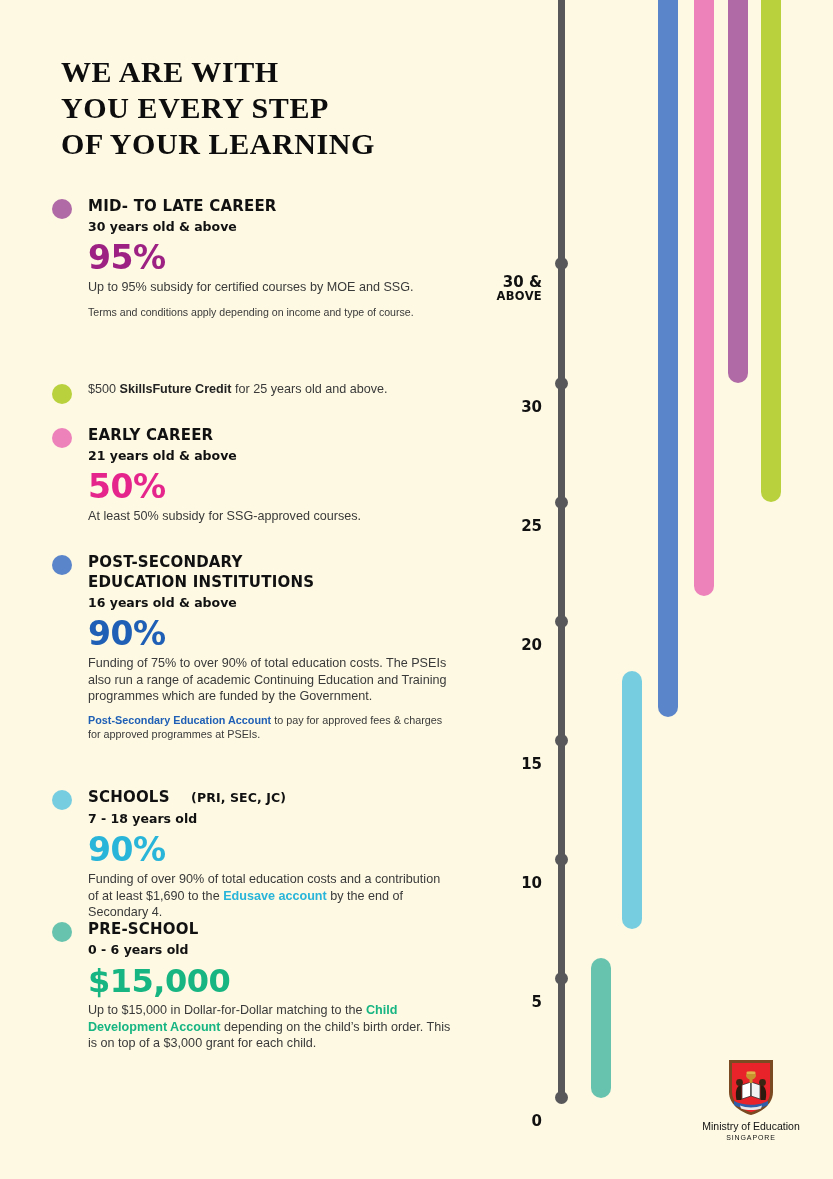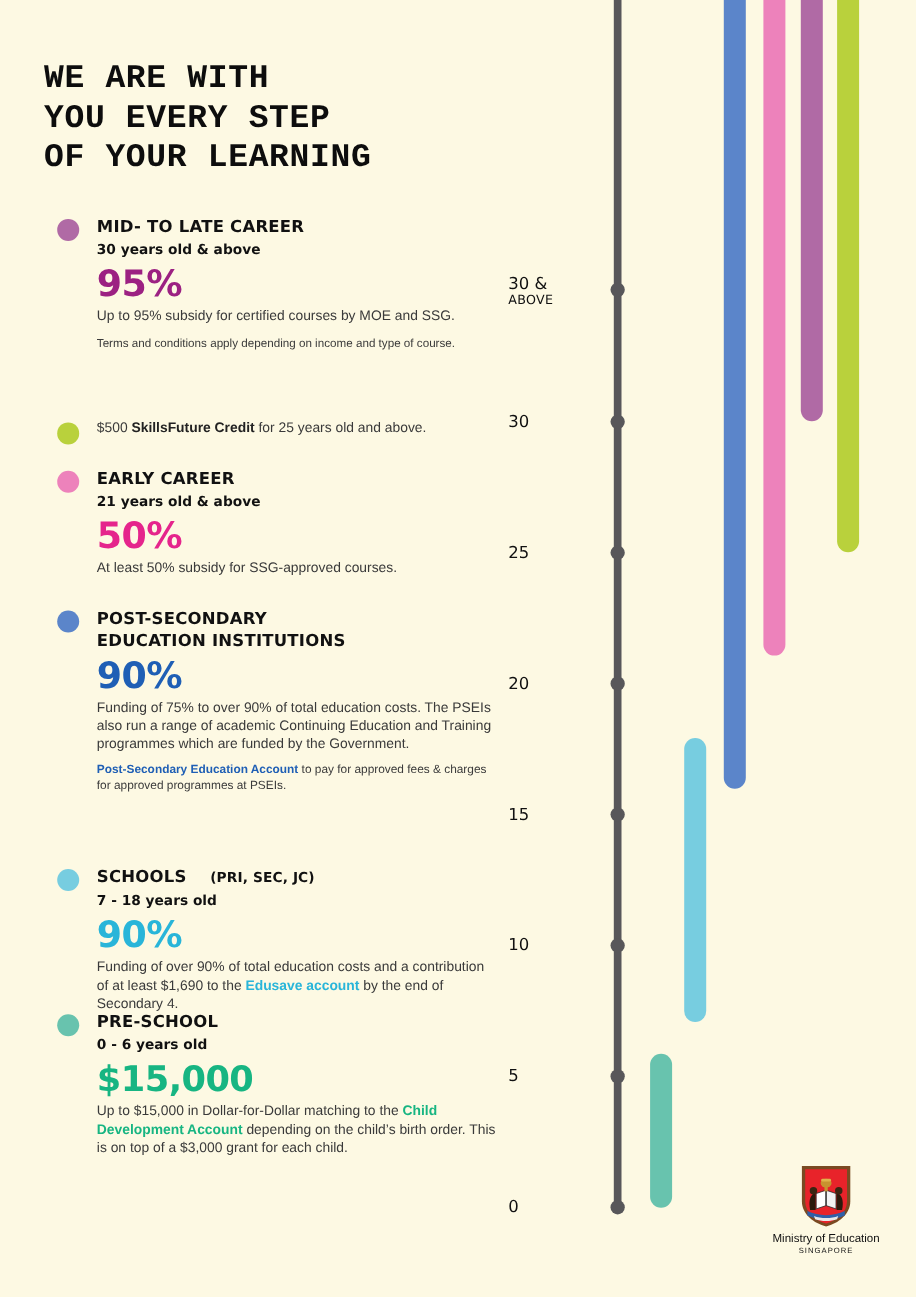--- a/index.html
+++ b/index.html
@@ -11,24 +11,24 @@
     position: relative;
     width: 833px;
     height: 1179px;
     background: #fdf9e3;
     overflow: hidden;
     font-family: "Liberation Sans", sans-serif;
   }
 
   .headline {
     position: absolute;
-    left: 40px;
+    left: 61px;
     top: 54px;
     width: 400px;
-    font-family: Liberation Mono, monospace;
+    font-family: Liberation Serif, serif;
     font-weight: 700;
     font-size: 30px;
     line-height: 36px;
     letter-spacing: 0.6px;
     color: #0d0d0d;
     text-transform: uppercase;
   }
   .headline div { white-space: nowrap; }
 
   .section {
@@ -115,27 +115,29 @@
   .tick-dot {
     position: absolute;
     width: 13px;
     height: 13px;
     border-radius: 50%;
     background: #58575a;
     left: 555px;
   }
   .tick-label {
     position: absolute;
+    text-align: right;
     width: 80px;
     left: 462px;
     font-family: "DejaVu Sans", sans-serif;
-    font-weight: 400;
+    font-weight: 700;
     font-size: 15px;
     line-height: 16px;
     color: #111111;
+    margin-top: 24px;
   }
   .tick-label .sub {
     display: block;
     font-size: 11.5px;
     line-height: 13px;
     letter-spacing: 0.3px;
   }
 
   
   .bar {
@@ -208,20 +210,21 @@
       <div class="sec-stat" style="color:#e5258c;">50%</div>
       <div class="sec-desc">At least 50% subsidy for SSG-approved courses.</div>
     </div>
   </div>
 
   <div class="section" style="top:552px;">
     <span class="bullet" style="background:#5b85ca;"></span>
     <div class="sec-body">
       <div class="sec-title">POST-SECONDARY</div>
       <div class="sec-title">EDUCATION INSTITUTIONS</div>
+      <div class="sec-age">16 years old &amp; above</div>
       <div class="sec-stat" style="color:#1f5fb5;">90%</div>
       <div class="sec-desc">Funding of 75% to over 90% of total education costs. The PSEIs also run a range of academic Continuing Education and Training programmes which are funded by the Government.</div>
       <div class="sec-note"><span class="strong-link" style="color:#1f5fb5;">Post-Secondary Education Account</span><span> to pay for approved fees &amp; charges for approved programmes at PSEIs.</span></div>
     </div>
   </div>
 
   <div class="section" style="top:787px;">
     <span class="bullet" style="background:#77cde0;"></span>
     <div class="sec-body">
       <div class="sec-title"><span>SCHOOLS</span><span class="small"> (PRI, SEC, JC)</span></div>

